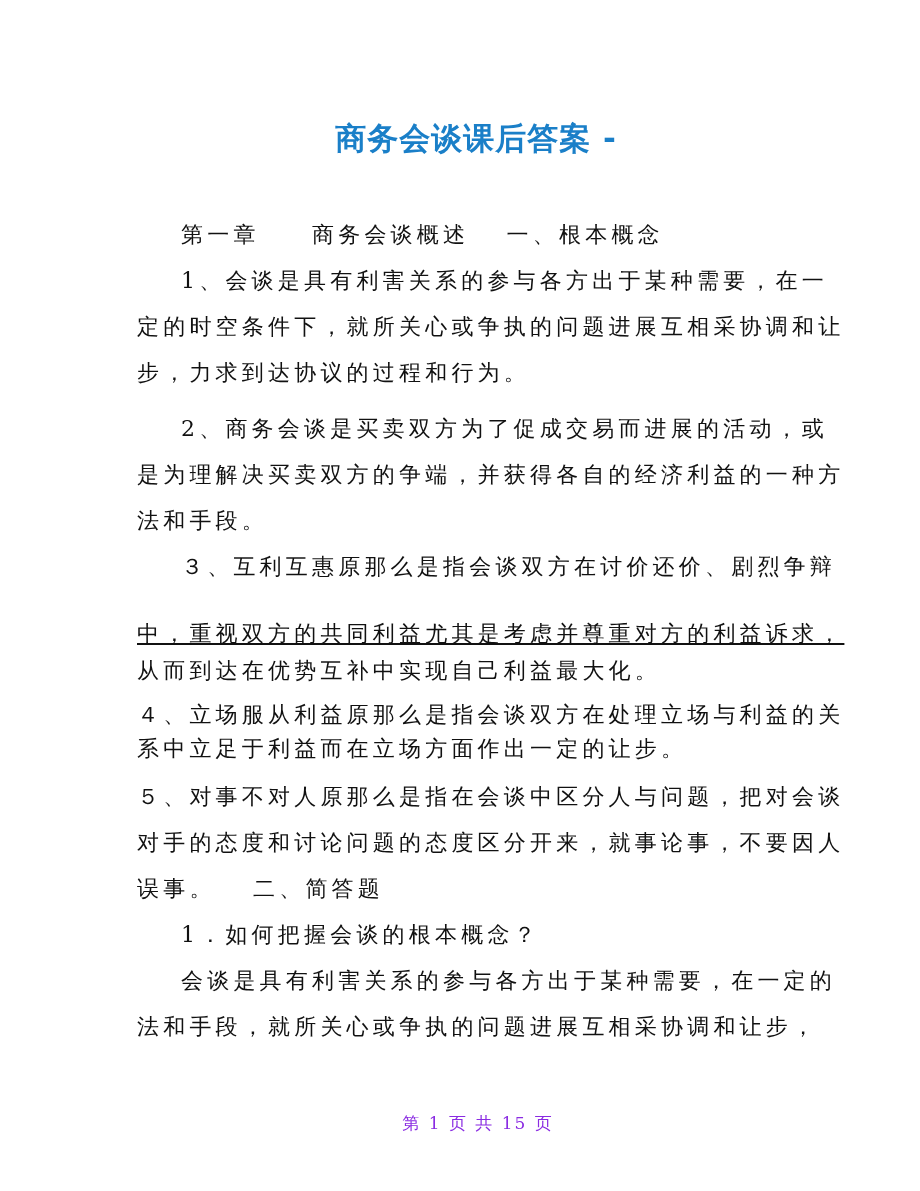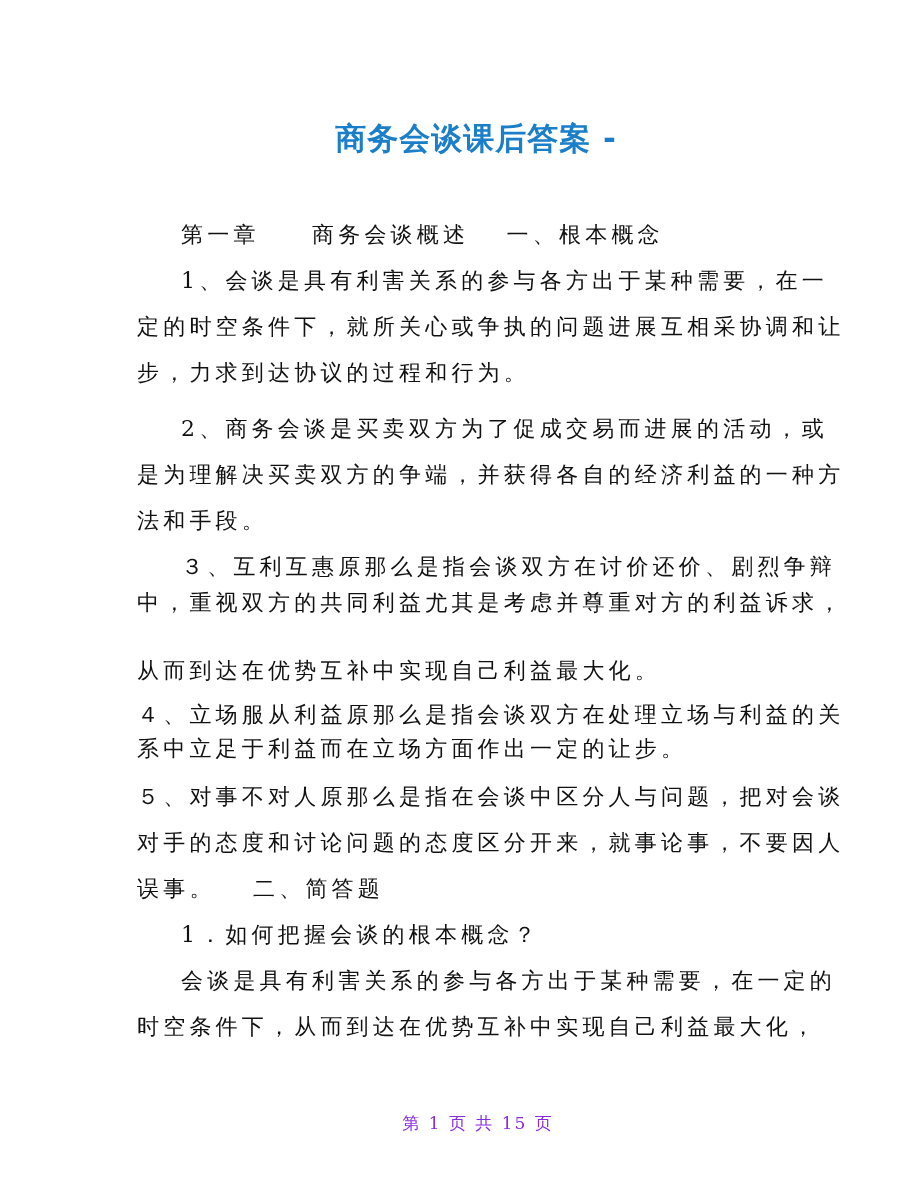--- a/index.html
+++ b/index.html
@@ -21,25 +21,25 @@
 
 <div class="body" id="body">
     <div class="line" style="top: 0px; left: 44px;">第一章　　商务会谈概述　 一、根本概念</div>
     <div class="line" style="top: 46px; left: 44px;">1、会谈是具有利害关系的参与各方出于某种需要，在一</div>
     <div class="line" style="top: 92px; left: 0px;">定的时空条件下，就所关心或争执的问题进展互相采协调和让</div>
     <div class="line" style="top: 138px; left: 0px;">步，力求到达协议的过程和行为。</div>
     <div class="line" style="top: 194px; left: 44px;">2、商务会谈是买卖双方为了促成交易而进展的活动，或</div>
     <div class="line" style="top: 240px; left: 0px;">是为理解决买卖双方的争端，并获得各自的经济利益的一种方</div>
     <div class="line" style="top: 286px; left: 0px; text-align: center;">法和手段。</div>
     <div class="line" style="top: 332px; left: 44px;">３、互利互惠原那么是指会谈双方在讨价还价、剧烈争辩</div>
-    <div class="line" style="top: 368px; left: 0px;">中，重视双方的共同利益尤其是考虑并尊重对方的利益诉求，</div>
+    <div class="line" style="top: 399px; left: 0px; text-decoration: underline;">中，重视双方的共同利益尤其是考虑并尊重对方的利益诉求，</div>
     <div class="line" style="top: 436px; left: 0px;">从而到达在优势互补中实现自己利益最大化。</div>
     <div class="line" style="top: 482px; left: 0px; font-family: Liberation Mono, monospace;">４、立场服从利益原那么是指会谈双方在处理立场与利益的关</div>
     <div class="line" style="top: 516px; left: 0px; font-family: Liberation Mono, monospace;">系中立足于利益而在立场方面作出一定的让步。</div>
     <div class="line" style="top: 562px; left: 0px;">５、对事不对人原那么是指在会谈中区分人与问题，把对会谈</div>
     <div class="line" style="top: 608px; left: 0px;">对手的态度和讨论问题的态度区分开来，就事论事，不要因人</div>
     <div class="line" style="top: 654px; left: 0px;">误事。　 二、简答题</div>
     <div class="line" style="top: 700px; left: 44px;">1．如何把握会谈的根本概念？</div>
     <div class="line" style="top: 746px; left: 44px;">会谈是具有利害关系的参与各方出于某种需要，在一定的</div>
-    <div class="line" style="top: 792px; left: 0px;">时空条件下，从而到达在优势互补中实现自己利益最大化，</div>
+    <div class="line" style="top: 792px; left: 0px;">法和手段，就所关心或争执的问题进展互相采协调和让步，</div>
   </div>
 
 <div class="footer">第 1 页 共 15 页</div>
 
 </body></html>

